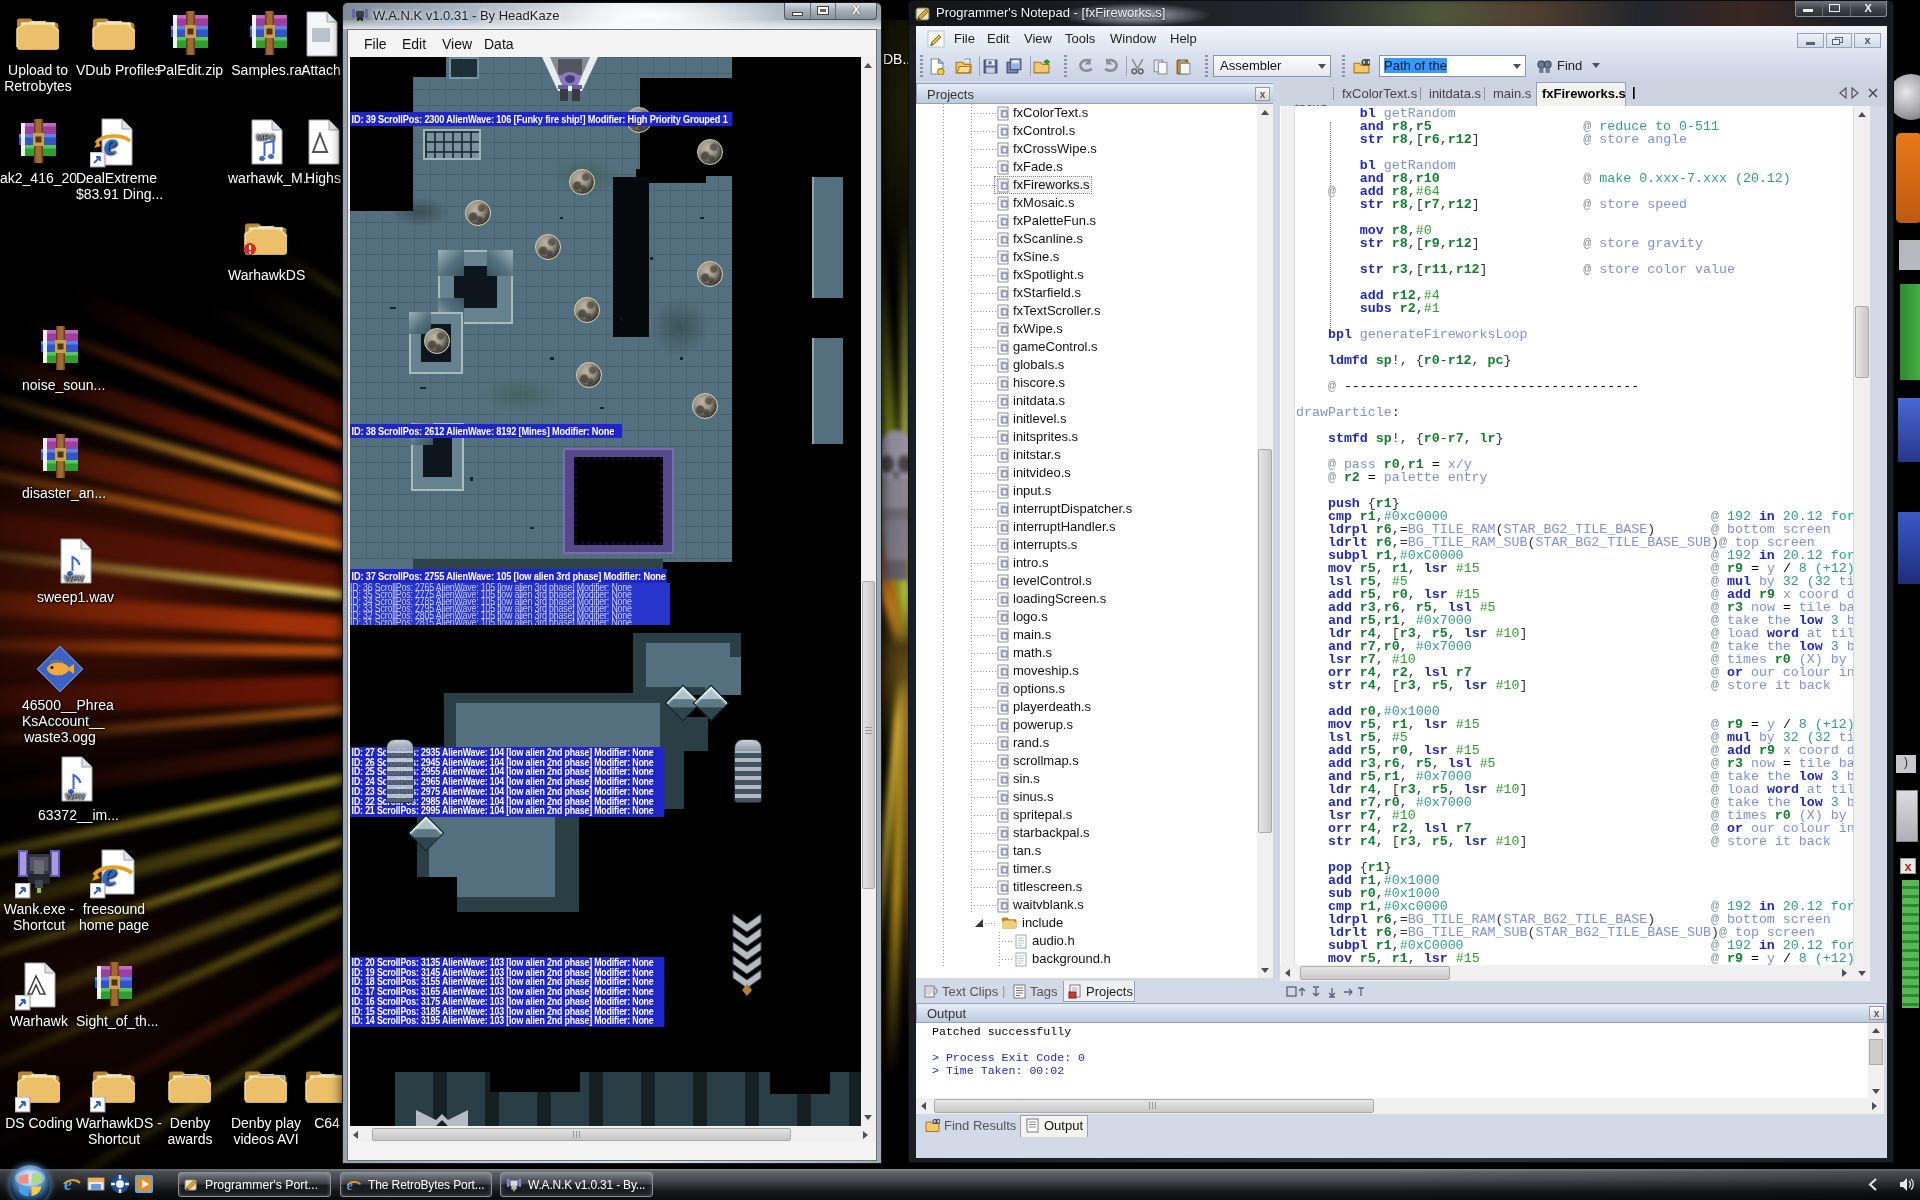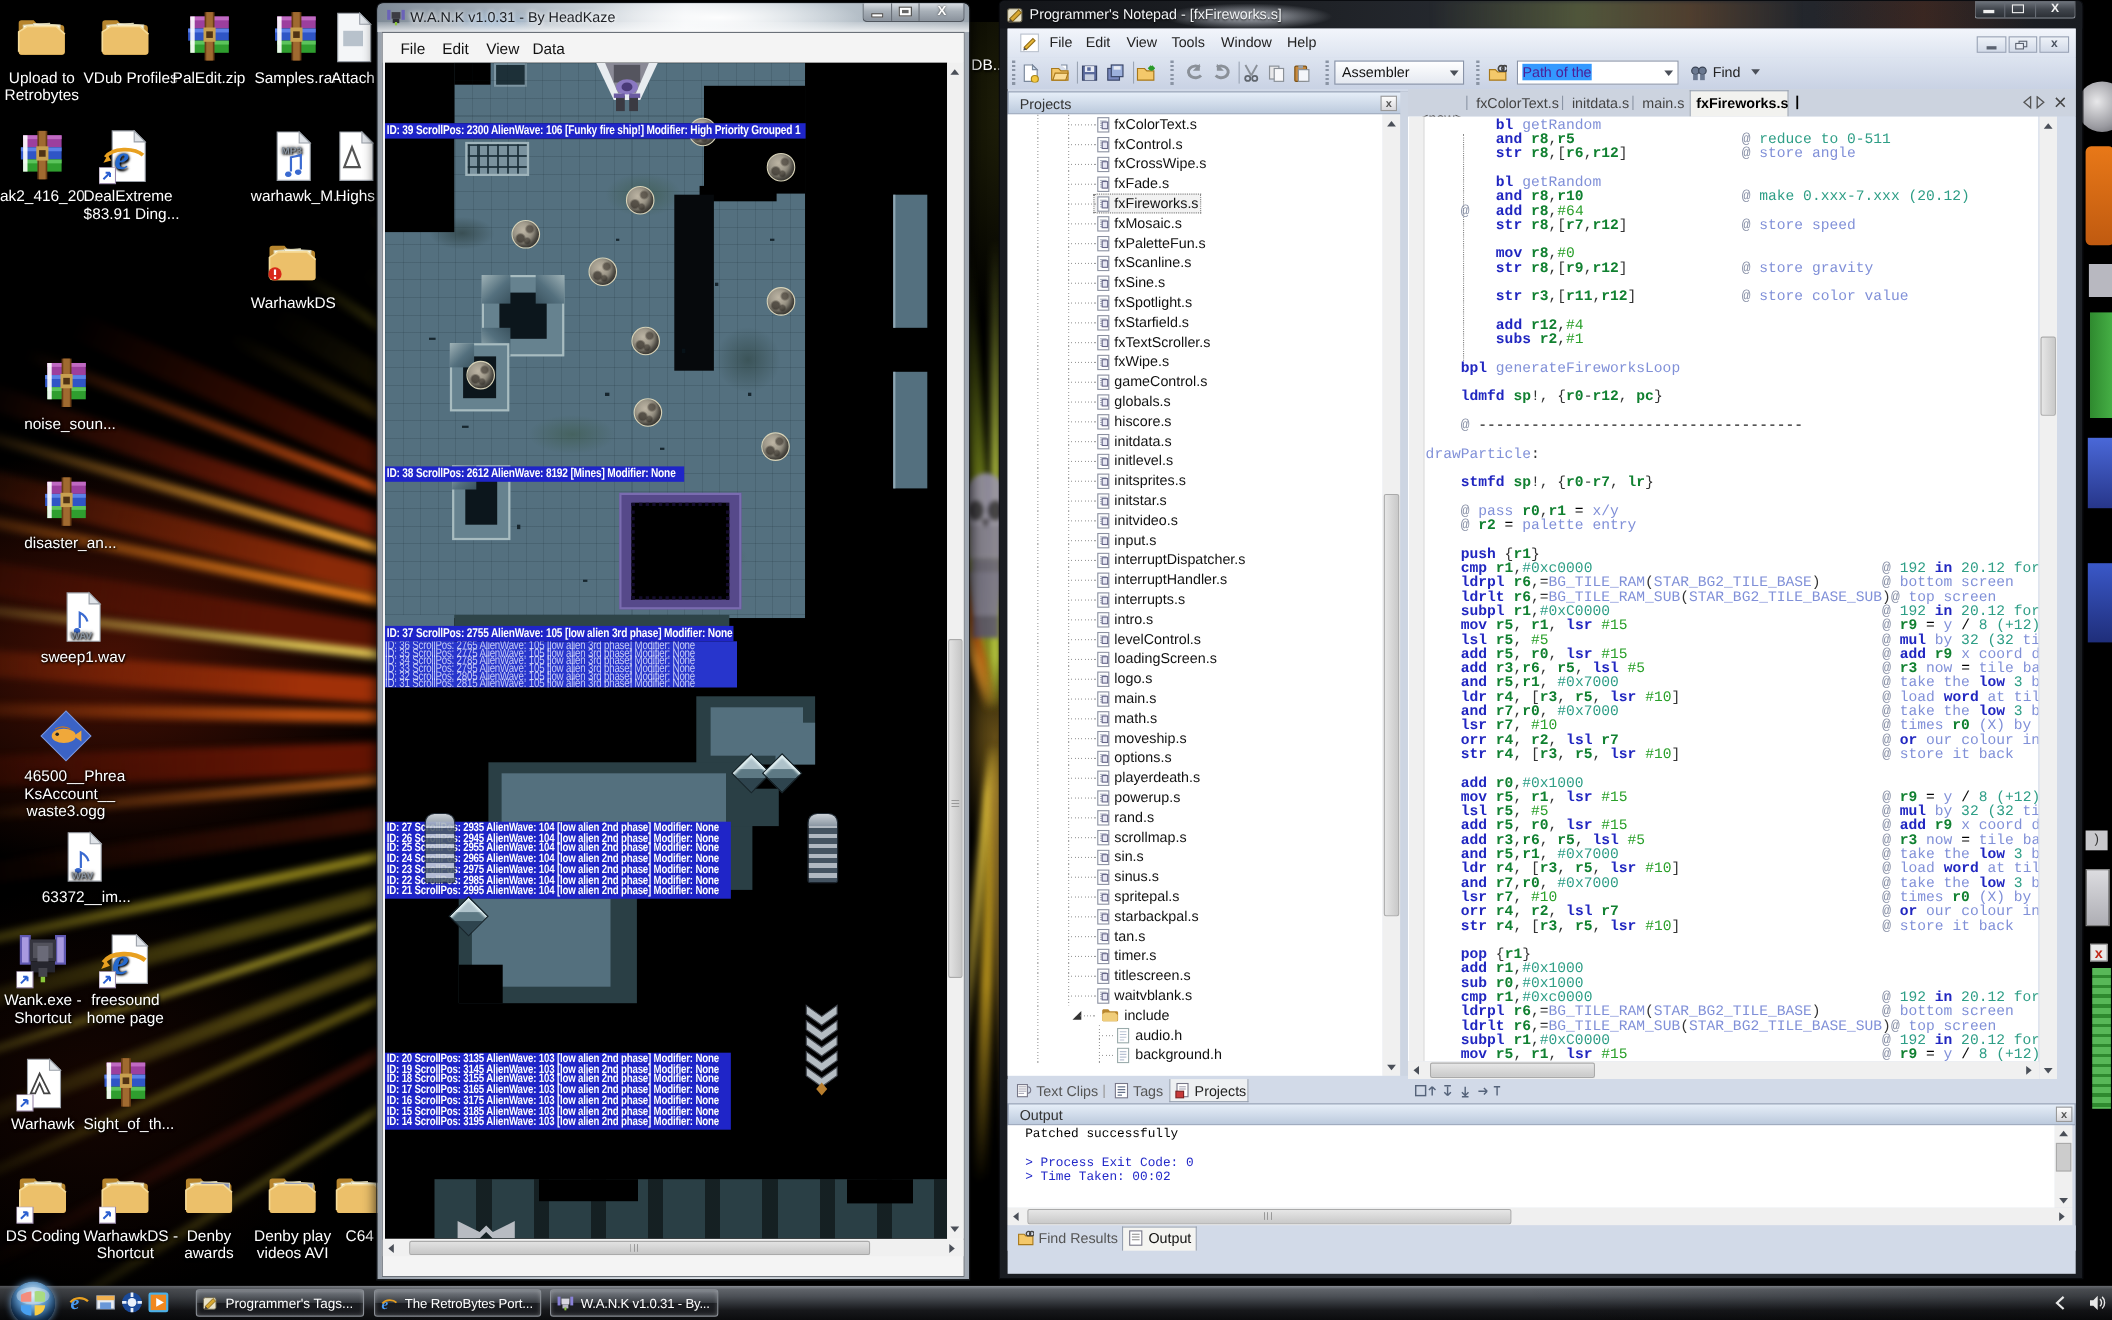--- a/index.html
+++ b/index.html
@@ -775,21 +775,21 @@
         <rect x="2" y="2" width="10" height="13" rx="1" fill="#c8883a" stroke="#7a5014"></rect>
         <rect x="5" y="1" width="4" height="3" fill="#9aa0a8"></rect>
         <rect x="5" y="5" width="9" height="10" fill="#f4f6fa" stroke="#8a9098"></rect>
       </svg>
     <div class="abs" style="left:297px;top:3px;width:118px;height:22px;background:linear-gradient(#fff,#e4e8f0);border:1px solid #8a94a8;font-size:13px;color:#111;line-height:20px;padding-left:6px">Assembler<span class="tri d" style="right:4px;top:8px"></span></div>
     <svg class="tbi" style="left:437px" viewBox="0 0 16 16">
         <path d="M1 5h5l2 2h7v7H1z" fill="#f4c86a" stroke="#a8781a"></path>
         <circle cx="11" cy="4" r="2.4" fill="none" stroke="#444" stroke-width="1.4"></circle>
         <circle cx="14" cy="4" r="2.4" fill="none" stroke="#444" stroke-width="1.4"></circle>
       </svg>
-    <div class="abs" style="left:463px;top:3px;width:147px;height:22px;background:#fff;border:1px solid #8a94a8;font-size:13px;line-height:20px;padding-left:4px"><span style="background:#3399ff;color:#4c1d95">Path of the</span><span class="tri d" style="right:4px;top:8px"></span></div>
+    <div class="abs" style="left:463px;top:3px;width:147px;height:22px;background:#fff;border:1px solid #8a94a8;font-size:13px;line-height:20px;padding-left:4px"><span style="background:#3399ff;color:#0f172a">Path of the</span><span class="tri d" style="right:4px;top:8px"></span></div>
     <svg class="tbi" style="left:620px" viewBox="0 0 16 16">
         <circle cx="5" cy="6" r="3.2" fill="#6a7890" stroke="#3a4455"></circle>
         <circle cx="11" cy="6" r="3.2" fill="#6a7890" stroke="#3a4455"></circle>
         <rect x="3" y="9" width="4" height="5" fill="#6a7890"></rect>
         <rect x="9" y="9" width="4" height="5" fill="#6a7890"></rect>
       </svg>
     <span class="abs" style="left:641px;top:6px;font-size:13px;color:#222">Find</span>
     <span class="tri d abs" style="left:676px;top:11px"></span>
   </div>
 
@@ -1534,21 +1534,21 @@
       <rect x="1" y="1" width="18" height="18" rx="2" fill="#4ab0e8"></rect>
       <rect x="3" y="3" width="14" height="14" fill="#f08820"></rect>
       <path d="M8 6l7 4-7 4z" fill="#fff"></path>
     </svg>
   <div class="tbtn" style="left:178px;width:153px">
       <svg width="15" height="15" viewBox="0 0 17 17" style="margin-right:6px;flex:none">
         <rect x="1" y="3" width="13" height="12" rx="2" fill="#e8e2c8" stroke="#6a6450"></rect>
         <path d="M3 12 L11 4 l2.5 2.5 L5.5 14.5z" fill="#d8a830" stroke="#8a6a1a"></path>
         <path d="M3 12l-1 4 4-1z" fill="#4a443a"></path>
       </svg>
-      <span style="overflow:hidden;white-space:nowrap">Programmer's Tags...</span>
+      <span style="overflow:hidden;white-space:nowrap">Programmer's Port...</span>
     </div>
   <div class="tbtn" style="left:340px;width:152px">
       <svg width="16" height="16" viewBox="0 0 20 20" style="margin-right:6px;flex:none">
         <text x="1" y="16" font-family="Liberation Serif" font-style="italic" font-weight="bold" font-size="17" fill="#4a9af0">e</text>
         <path d="M2 10c4-5 12-5 16-1" fill="none" stroke="#e8a020" stroke-width="2"></path>
       </svg>
       <span style="overflow:hidden;white-space:nowrap;font-size:12px;letter-spacing:-.1px">The RetroBytes Port...</span>
     </div>
   <div class="tbtn" style="left:500px;width:153px">
       <svg width="16" height="16" viewBox="0 0 18 18" style="margin-right:6px;flex:none">

